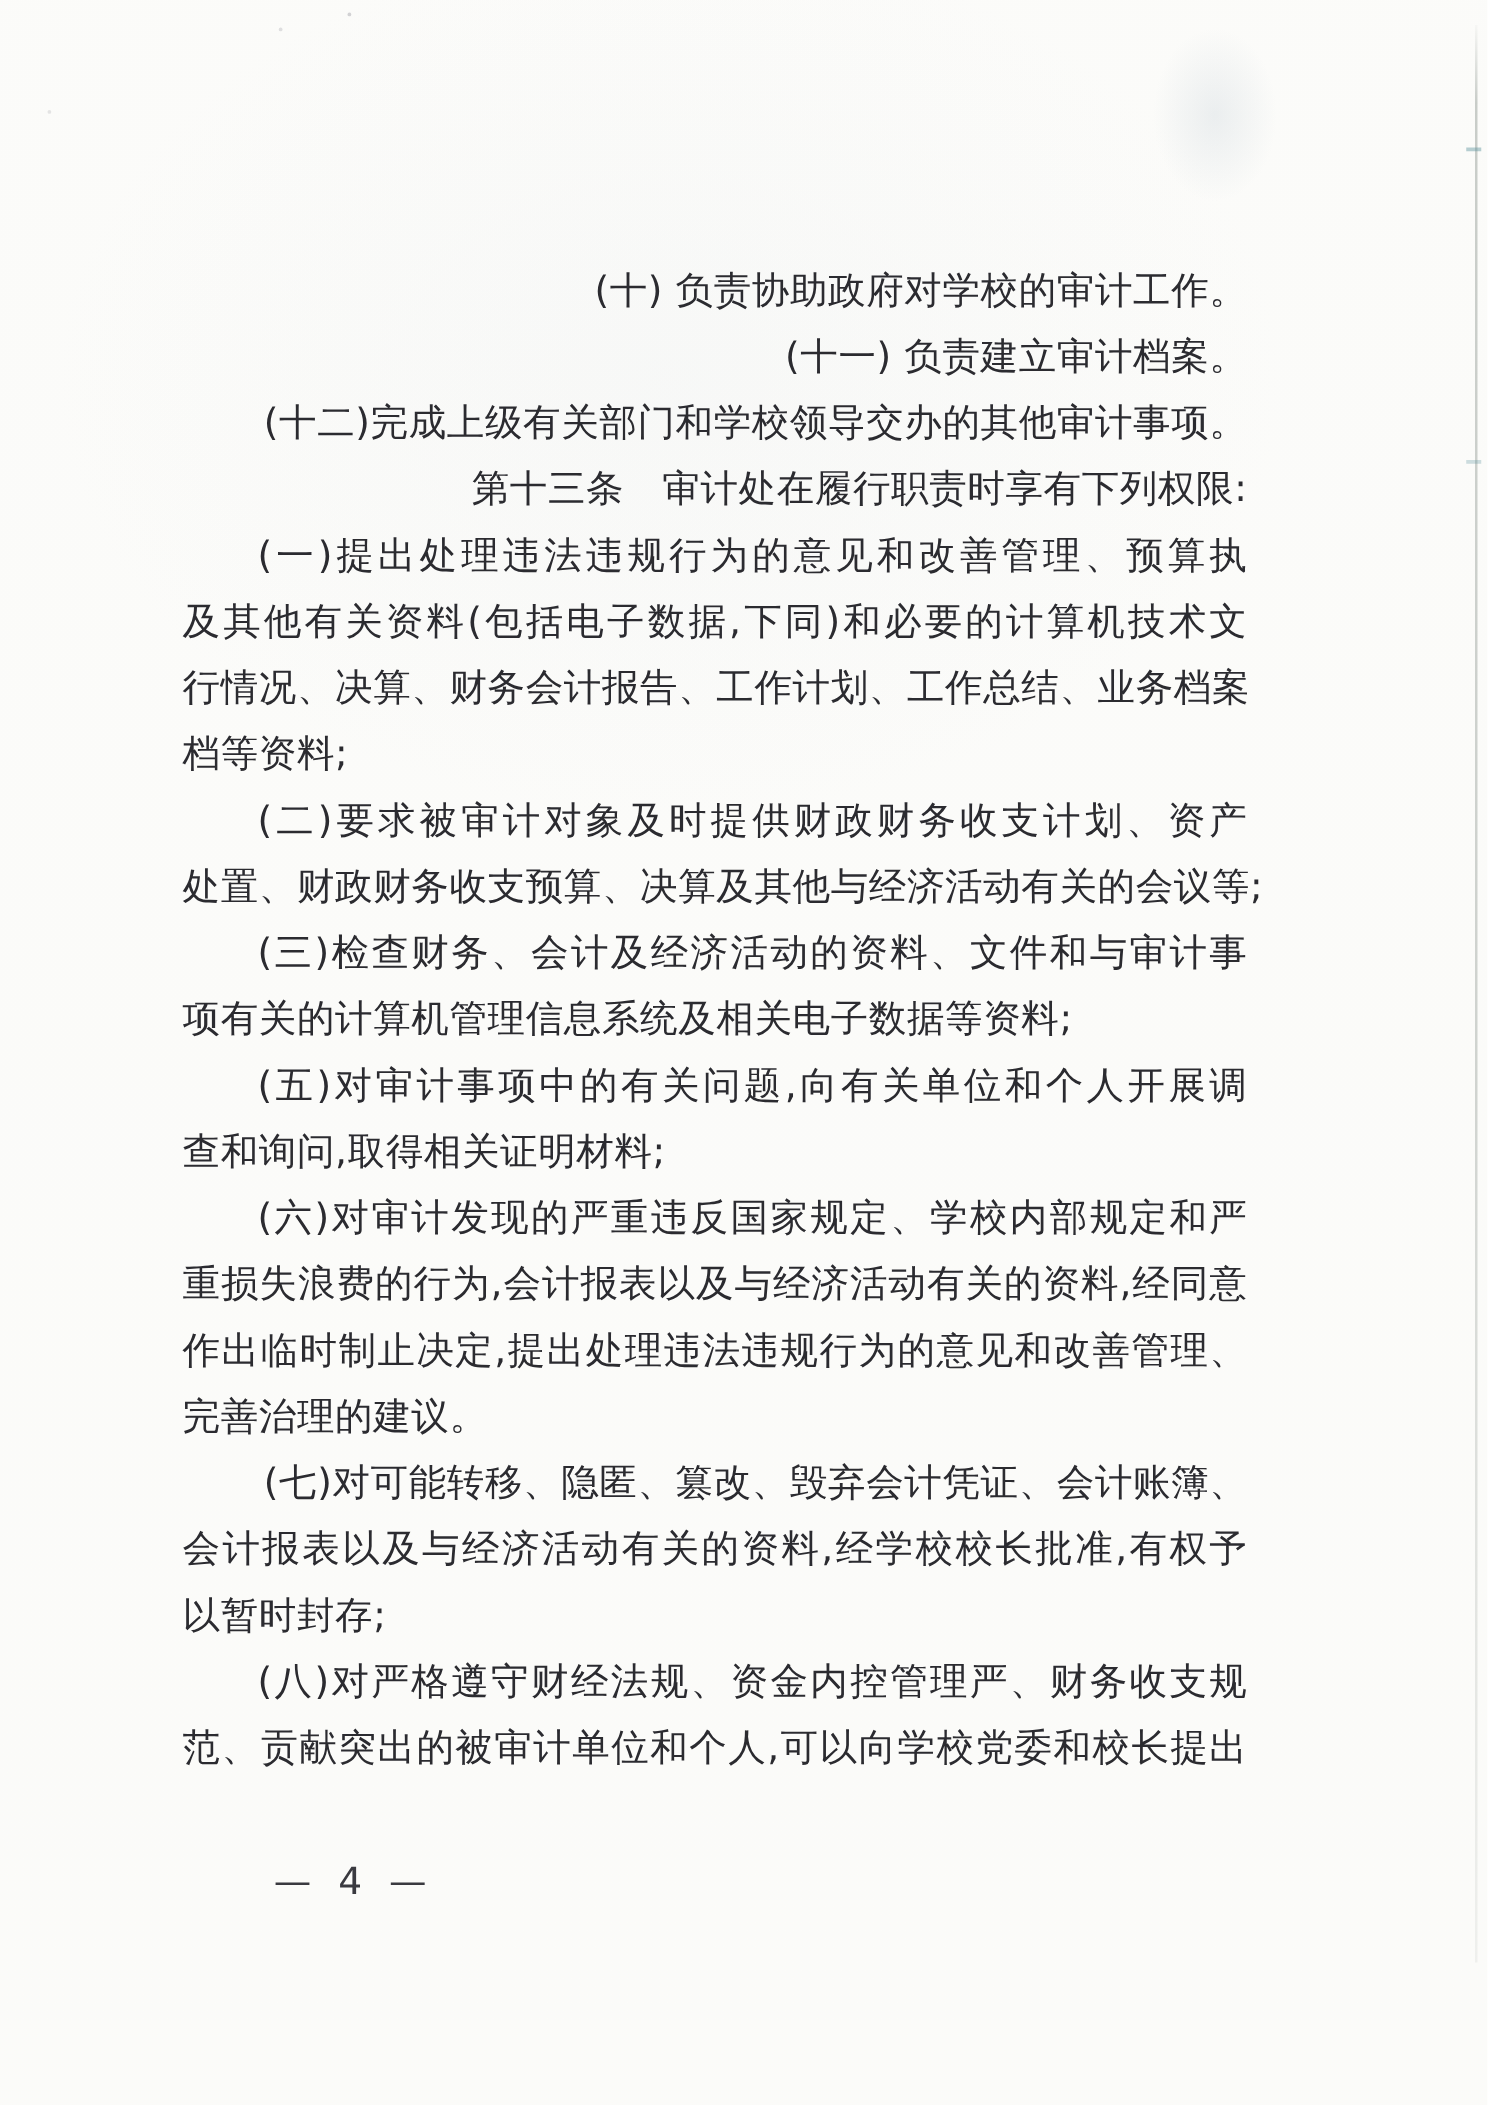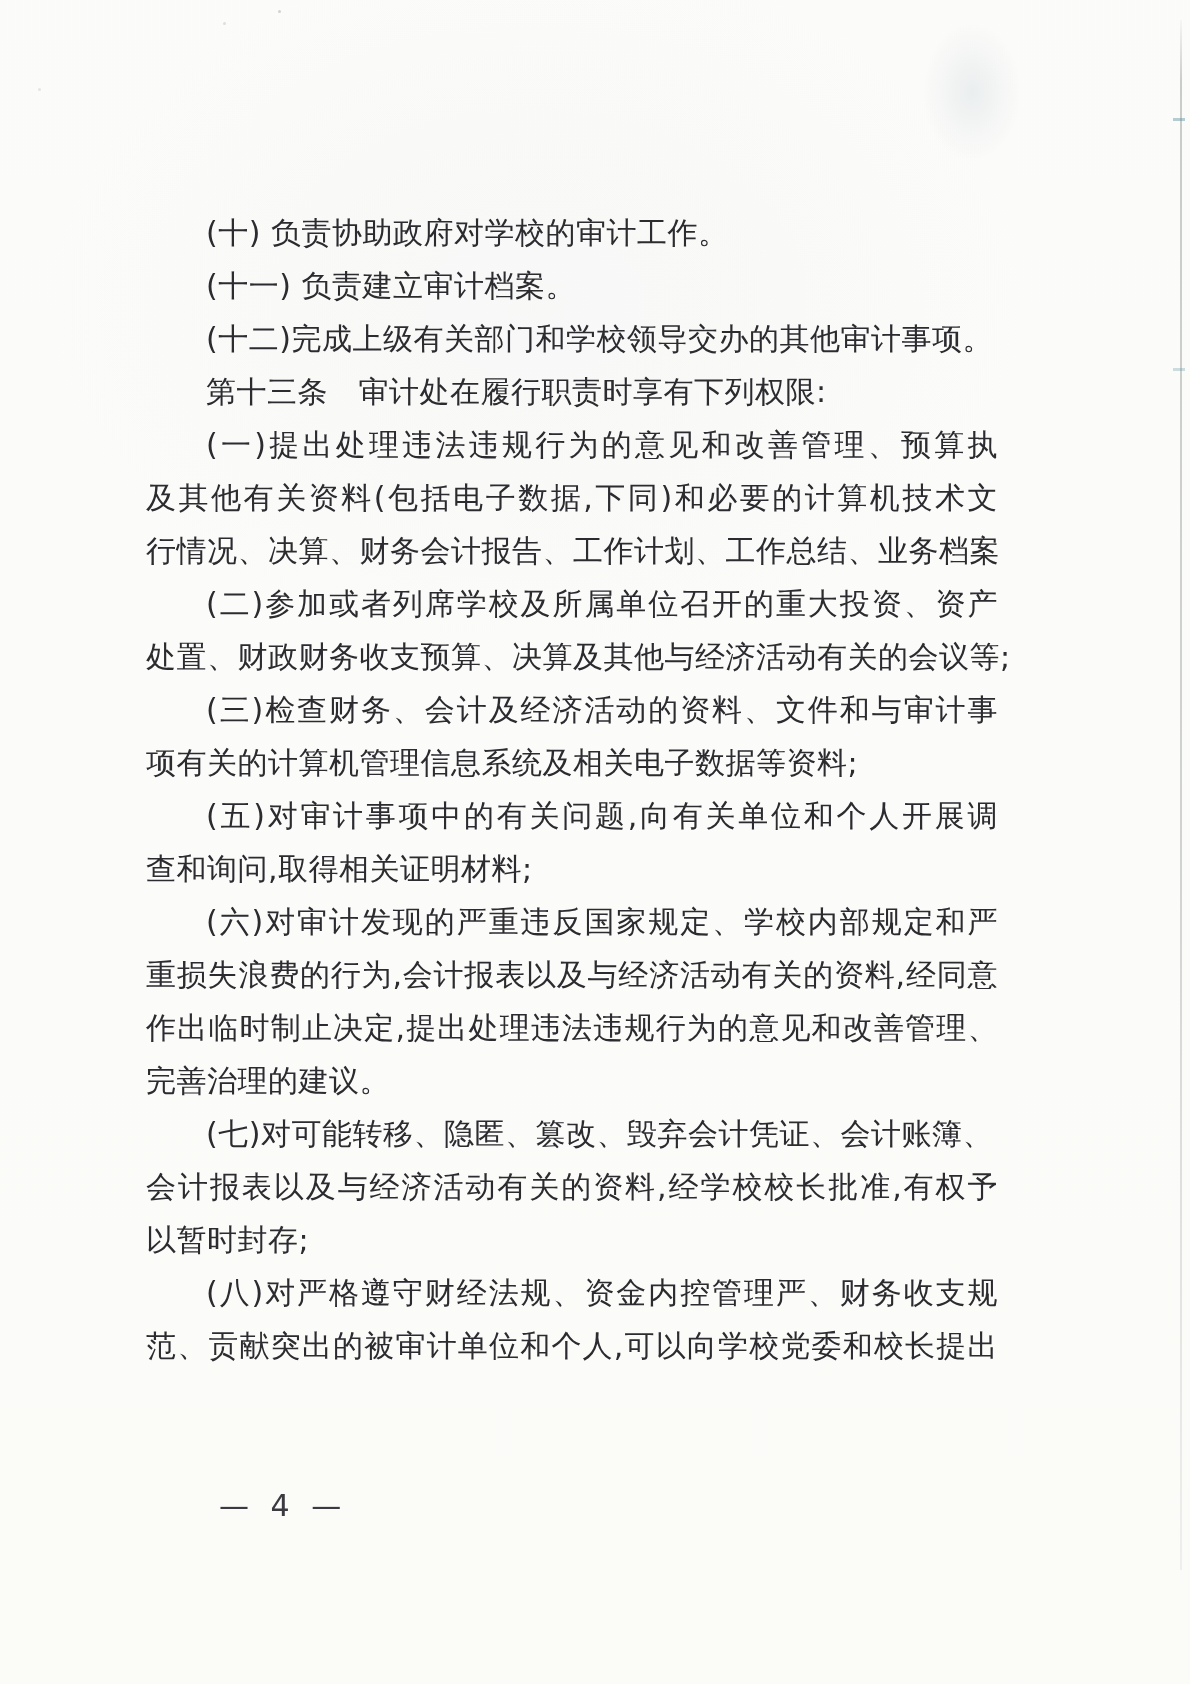--- a/index.html
+++ b/index.html
@@ -36,20 +36,21 @@
     height: 53px;
     line-height: 53px;
     font-size: 30px;
     color: #2b2b30;
     white-space: nowrap;
     letter-spacing: 0.5px;
     text-justify: inter-character;
   }
   .line.indent {
     padding-left: 60px;
+    text-align: right;
   }
   .line.full {
     text-align: justify;
     text-align-last: justify;
   }
   .page-number {
     position: absolute;
     left: 219px;
     top: 1486px;
     font-size: 30px;
@@ -115,21 +116,22 @@
   <div class="scan-specks"></div>
 
   <div class="content" id="lines">
       <div class="line indent">(十) 负责协助政府对学校的审计工作。</div>
       <div class="line indent">(十一) 负责建立审计档案。</div>
       <div class="line indent">(十二)完成上级有关部门和学校领导交办的其他审计事项。</div>
       <div class="line indent">第十三条　审计处在履行职责时享有下列权限:</div>
       <div class="line indent full">(一)提出处理违法违规行为的意见和改善管理、预算执</div>
       <div class="line full">及其他有关资料(包括电子数据,下同)和必要的计算机技术文</div>
       <div class="line full">行情况、决算、财务会计报告、工作计划、工作总结、业务档案</div>
-      <div class="line indent full">(二)参加或者列席学校及所属单位召开的重大投资、资产</div>
+      <div class="line">档等资料;</div>
+      <div class="line indent full">(二)要求被审计对象及时提供财政财务收支计划、资产</div>
       <div class="line">处置、财政财务收支预算、决算及其他与经济活动有关的会议等;</div>
       <div class="line indent full">(三)检查财务、会计及经济活动的资料、文件和与审计事</div>
       <div class="line">项有关的计算机管理信息系统及相关电子数据等资料;</div>
       <div class="line indent full">(五)对审计事项中的有关问题,向有关单位和个人开展调</div>
       <div class="line">查和询问,取得相关证明材料;</div>
       <div class="line indent full">(六)对审计发现的严重违反国家规定、学校内部规定和严</div>
       <div class="line full">重损失浪费的行为,会计报表以及与经济活动有关的资料,经同意</div>
       <div class="line full">作出临时制止决定,提出处理违法违规行为的意见和改善管理、</div>
       <div class="line">完善治理的建议。</div>
       <div class="line indent">(七)对可能转移、隐匿、篡改、毁弃会计凭证、会计账簿、</div>

